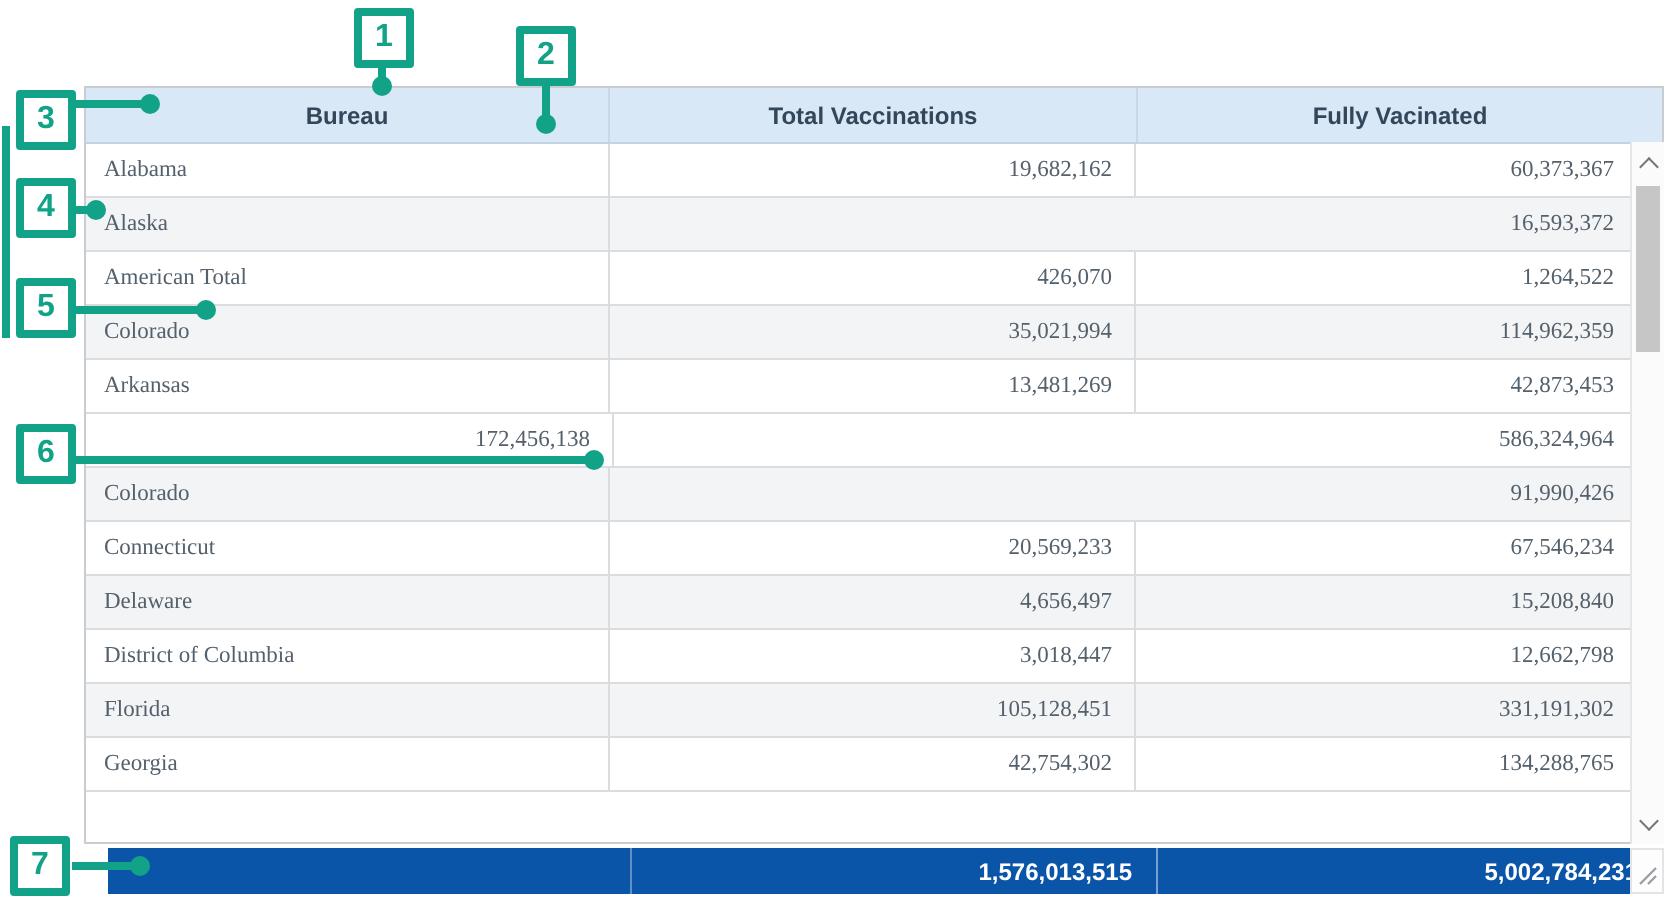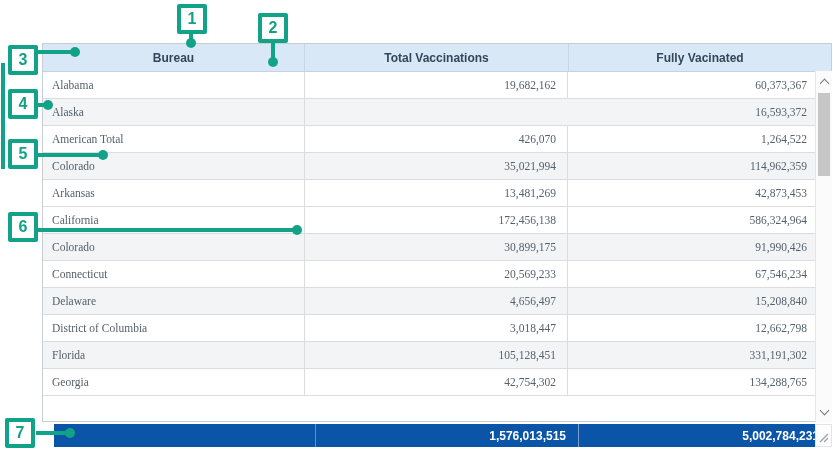--- a/index.html
+++ b/index.html
@@ -105,27 +105,25 @@
       <div class="body-cell cell-state c1">Colorado</div>
       <div class="body-cell cell-num c2">35,021,994</div>
       <div class="body-cell cell-num-last c3">114,962,359</div>
     </div>
         <div class="body-row">
       <div class="body-cell cell-state c1">Arkansas</div>
       <div class="body-cell cell-num c2">13,481,269</div>
       <div class="body-cell cell-num-last c3">42,873,453</div>
     </div>
         <div class="body-row">
-      <div class="body-cell cell-state c1">California</div>
       <div class="body-cell cell-num c2">172,456,138</div>
       <div class="body-cell cell-num-last c3">586,324,964</div>
     </div>
         <div class="body-row alt">
       <div class="body-cell cell-state c1">Colorado</div>
-      <div class="body-cell cell-num c2">30,899,175</div>
       <div class="body-cell cell-num-last c3">91,990,426</div>
     </div>
         <div class="body-row">
       <div class="body-cell cell-state c1">Connecticut</div>
       <div class="body-cell cell-num c2">20,569,233</div>
       <div class="body-cell cell-num-last c3">67,546,234</div>
     </div>
         <div class="body-row alt">
       <div class="body-cell cell-state c1">Delaware</div>
       <div class="body-cell cell-num c2">4,656,497</div>

